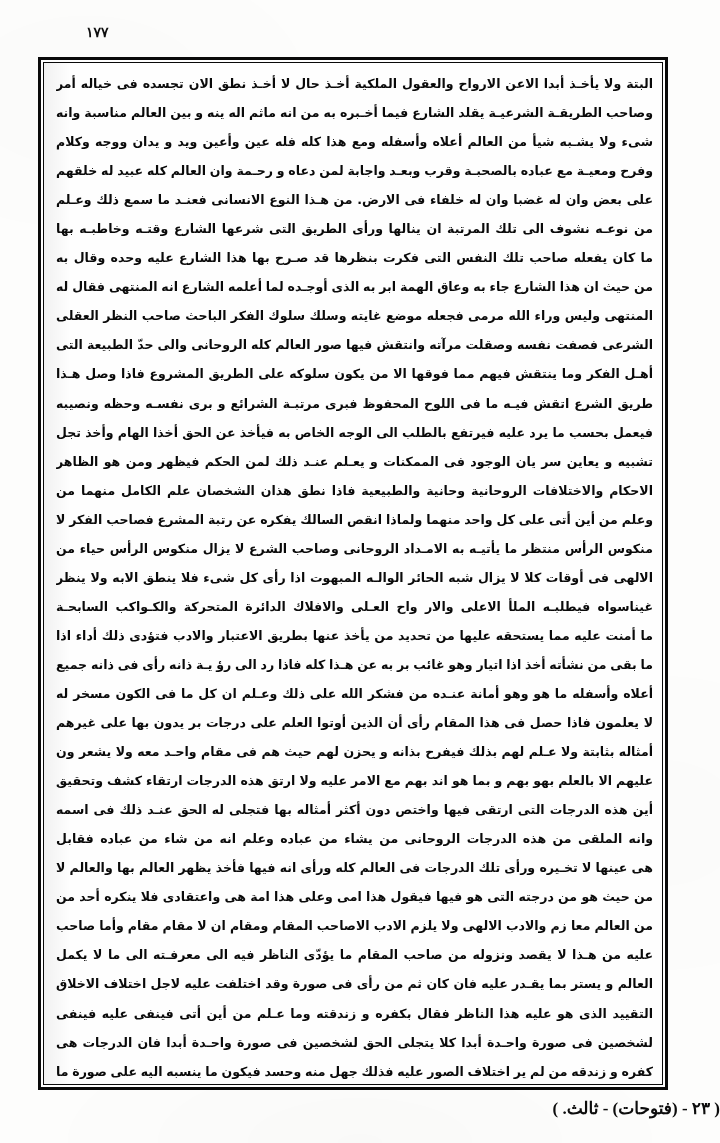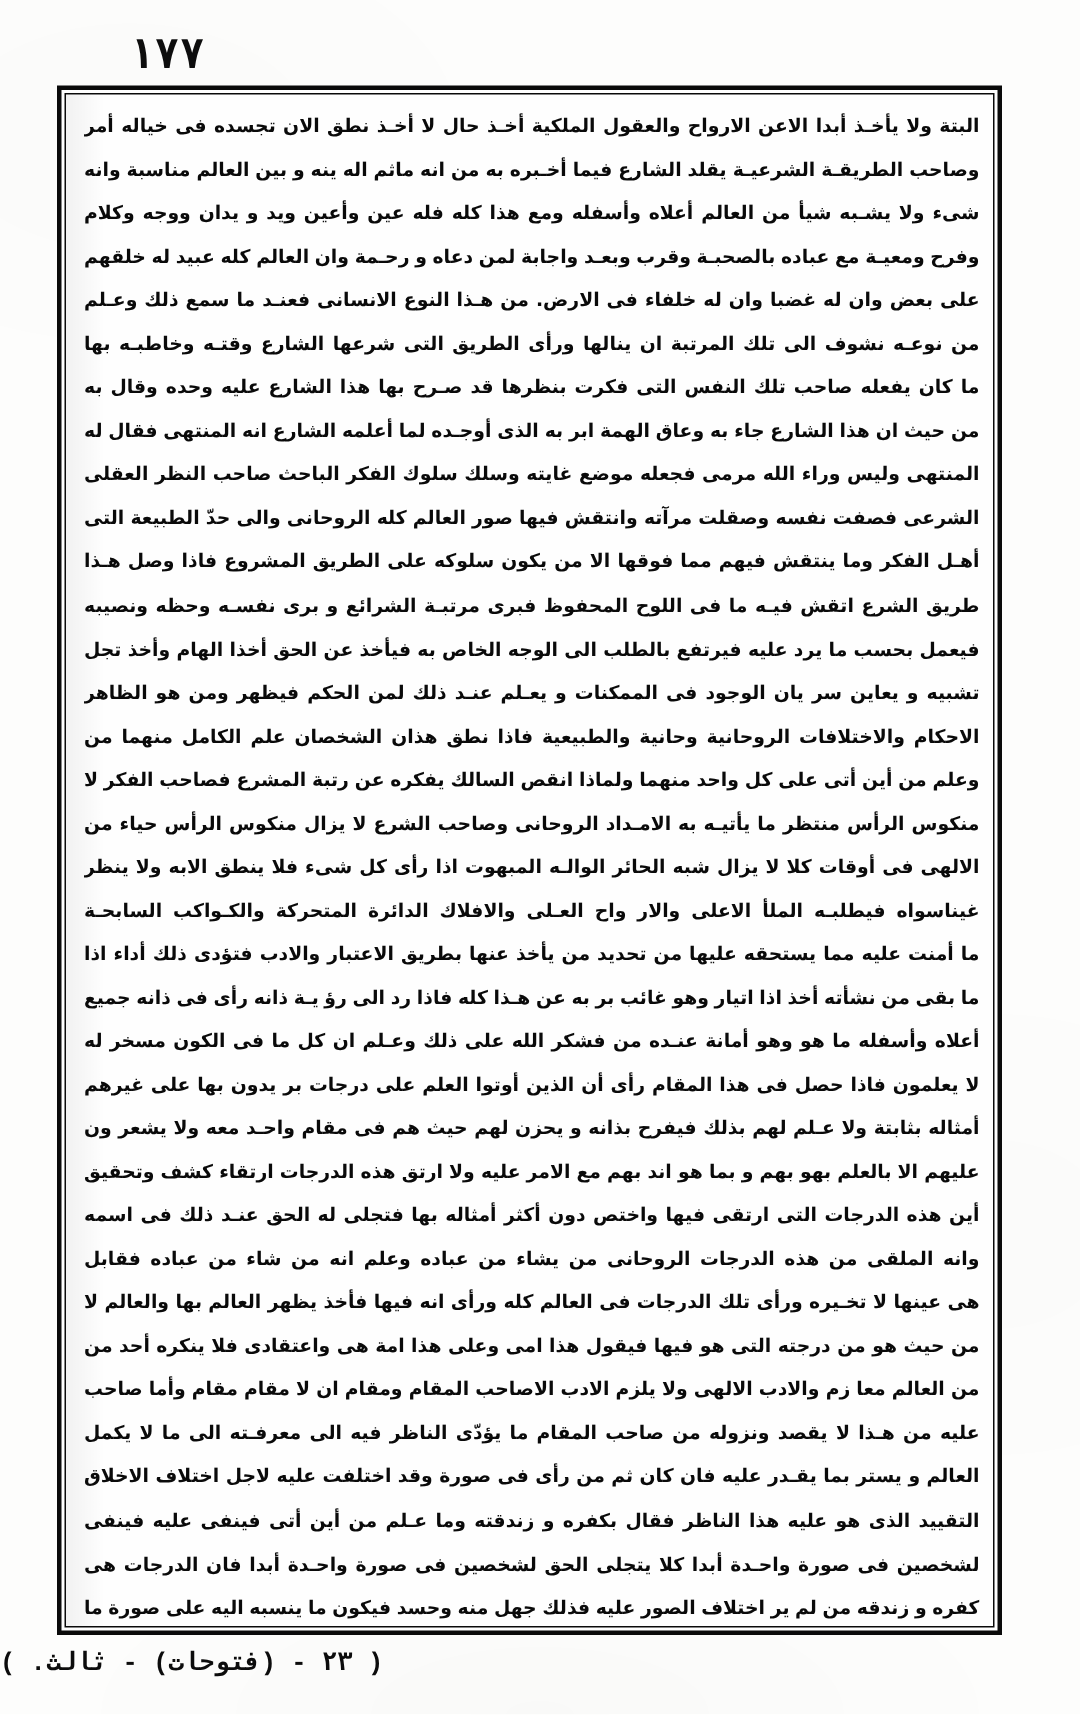--- a/index.html
+++ b/index.html
@@ -26,22 +26,22 @@
     background:
       radial-gradient(ellipse 420px 260px at 12% 8%, rgba(0,0,0,.022), rgba(0,0,0,0) 70%),
       radial-gradient(ellipse 380px 300px at 92% 72%, rgba(0,0,0,.02), rgba(0,0,0,0) 70%),
       radial-gradient(ellipse 500px 200px at 50% 100%, rgba(0,0,0,.03), rgba(0,0,0,0) 72%);
   }
 
   
   #folio{
     position:absolute;
     left:86px;top:25px;
-    font-family:Liberation Mono, monospace;
-    font-size:28px;
+    font-family:Liberation Sans, sans-serif;
+    font-size:14px;
     font-weight:700;
     letter-spacing:.5px;
     color:#0d0d0d;
     direction:rtl;
     line-height:1;
   }
 
   
   #text-frame{
     position:absolute;
@@ -91,23 +91,23 @@
     width:100%;
     text-align:justify;
     text-align-last:justify;
     white-space:normal;
   }
 
   
   #sheet-signature{
     position:absolute;
     left:0;right:0;top:1098px;
-    text-align:left;
+    text-align:right;
     direction:rtl;
-    font-family:Liberation Mono, monospace;
+    font-family:Liberation Serif, serif;
     font-size:17px;
     font-weight:700;
     color:#0c0c0c;
     letter-spacing:.4px;
   }
 
   
   #gutter-shadow{
     position:absolute;
     left:0;top:0;width:26px;height:100%;

